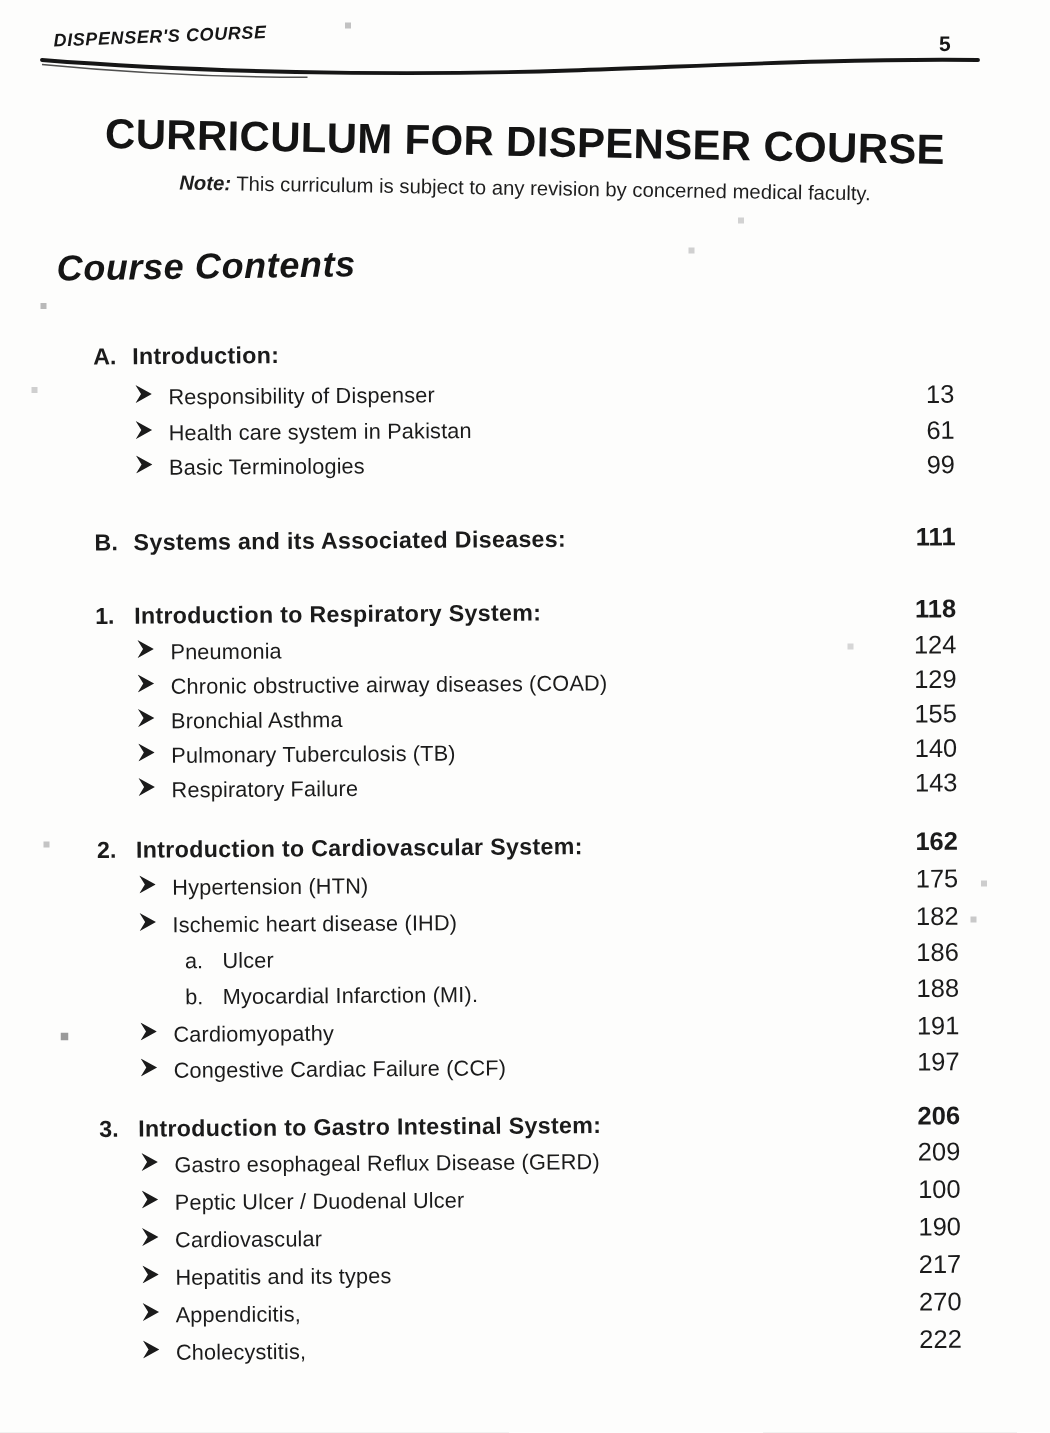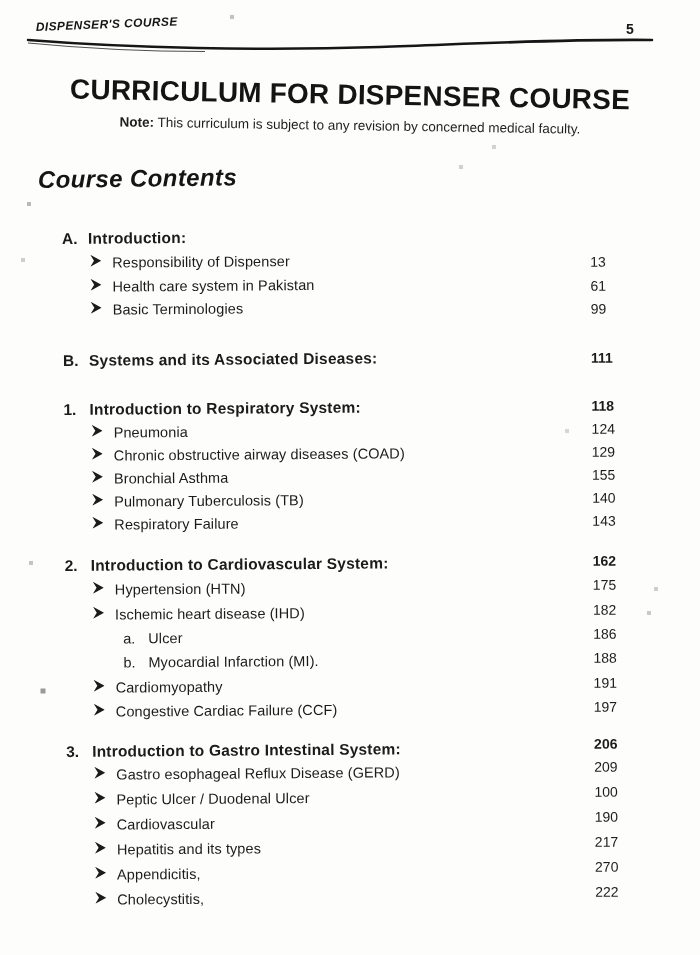--- a/index.html
+++ b/index.html
@@ -24,40 +24,40 @@
   
   .doc-title{
     position:absolute;left:0;top:79px;width:700px;text-align:center;
     font-size:28px;font-weight:bold;letter-spacing:.2px;color:#141414;
     transform:rotate(1.1deg);
   }
   .doc-note{
     position:absolute;left:0;top:118px;width:700px;text-align:center;
     font-size:13.5px;color:#1e1e1e;transform:rotate(0.9deg);
   }
-  .doc-note .note-label{font-weight:bold;}
+  .doc-note .note-label{font-weight:bold;font-style:italic;}
   .contents-heading{
     position:absolute;left:38px;top:166px;
     font-size:24px;font-weight:bold;font-style:italic;letter-spacing:.4px;
     transform:rotate(-0.8deg);transform-origin:left bottom;color:#151515;
   }
   
   .toc{
     position:absolute;left:58px;top:230px;width:578px;
     transform:rotate(-0.45deg);transform-origin:left top;
   }
   .row{display:flex;align-items:baseline;}
   .head{font-weight:bold;}
   .sec-label{margin-left:4px;width:26px;font-size:15.5px;font-weight:bold;flex:none;}
   .sec-title{font-size:15.5px;font-weight:bold;letter-spacing:.2px;}
   .bullet{flex:none;margin-left:32px;width:22px;position:relative;top:-1px;}
   .bullet svg{display:block;}
   .sub-label{flex:none;margin-left:62px;width:25px;font-size:14.5px;}
   .item-text{font-size:14.5px;letter-spacing:.1px;}
-  .num{margin-left:auto;flex:none;width:46px;text-align:left;font-size:14px;}
+  .num{margin-left:auto;flex:none;width:46px;text-align:right;font-size:17px;}
   .head .num{font-weight:bold;}
   
   .sec-A .row{height:23.5px;}   .sec-A .head{height:25px;}
   .sec-B .row{height:25px;}
   .sec-1 .row{height:23.2px;}   .sec-1 .head{height:24px;}
   .sec-2 .row{height:24.3px;}   .sec-2 .head{height:25px;}
   .sec-3 .row{height:24.9px;}   .sec-3 .head{height:24px;}
   .sec-A{margin-bottom:26px;}
   .sec-B{margin-bottom:24px;}
   .sec-1{margin-bottom:17px;}

